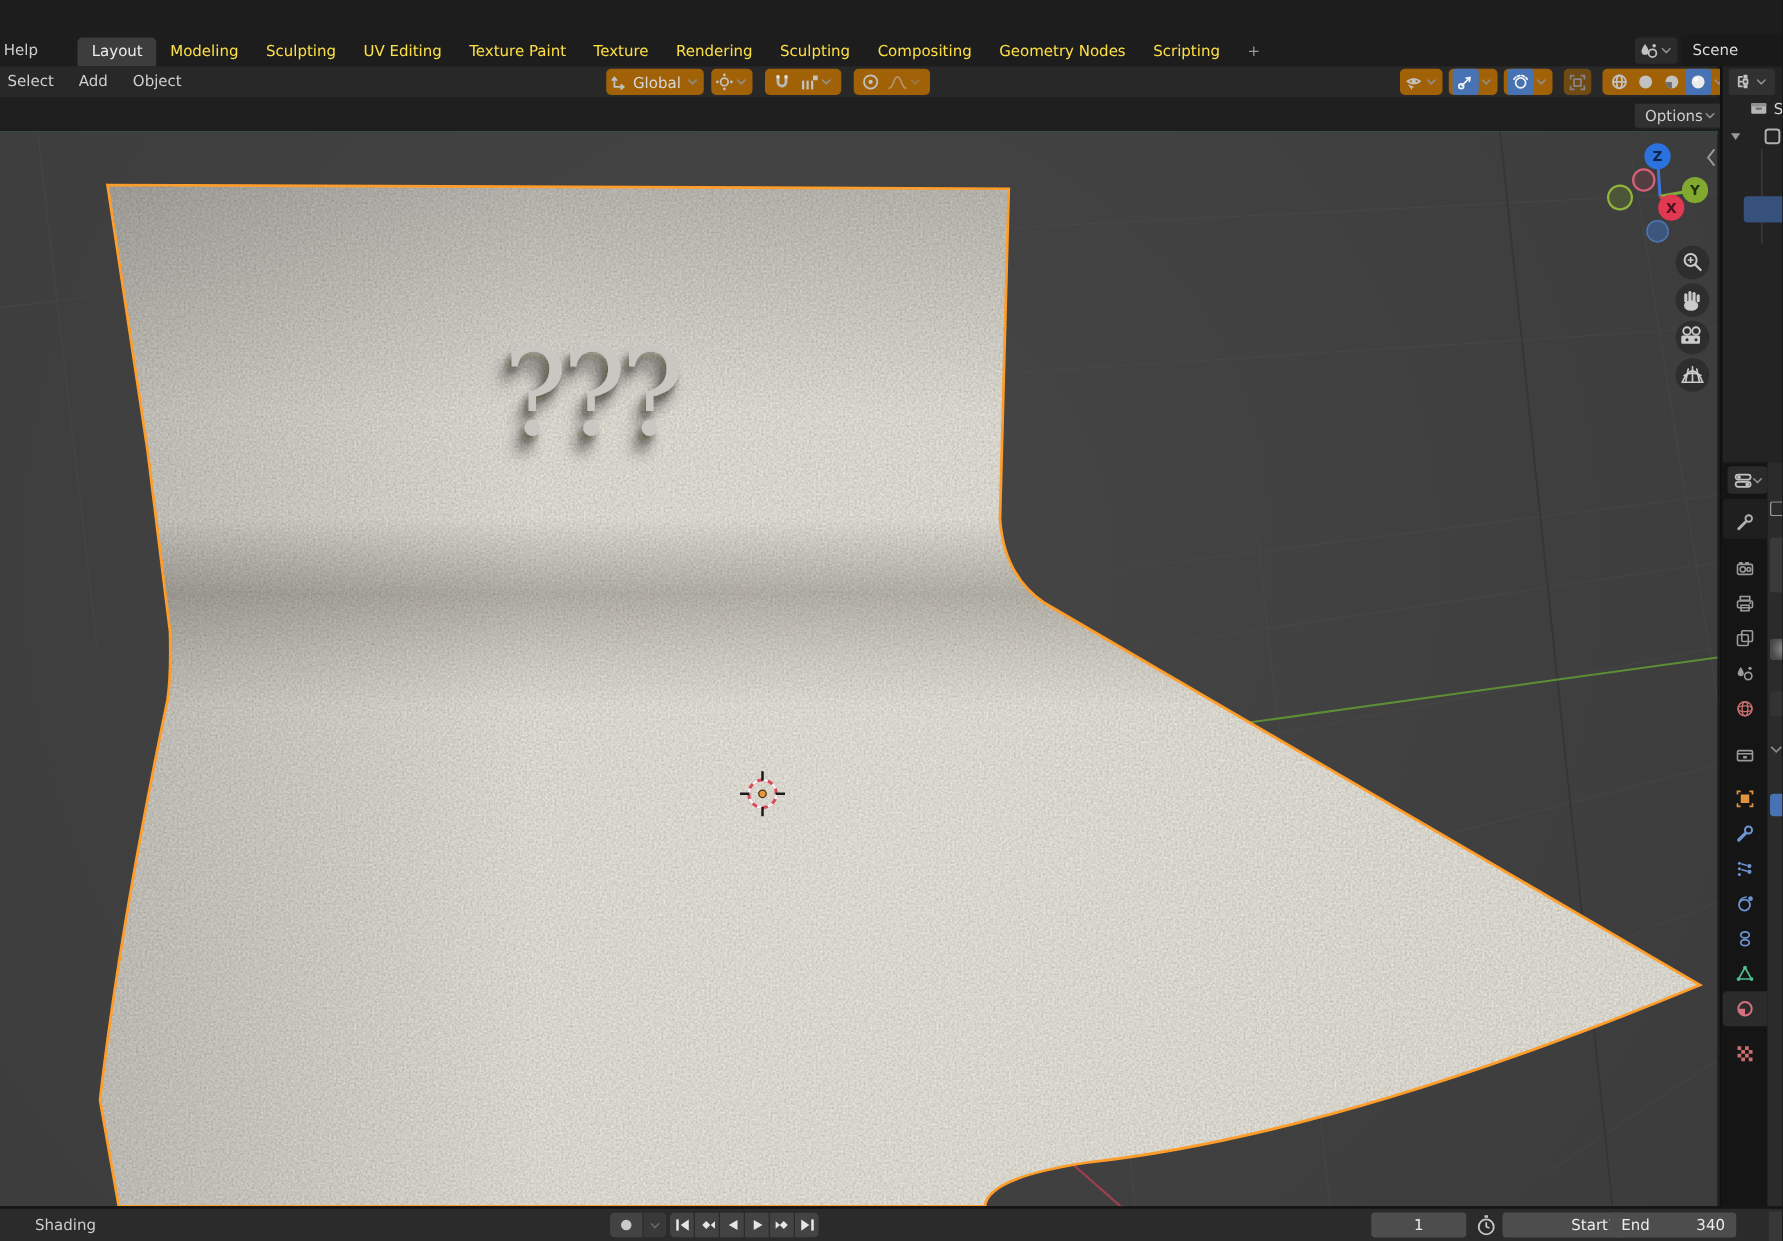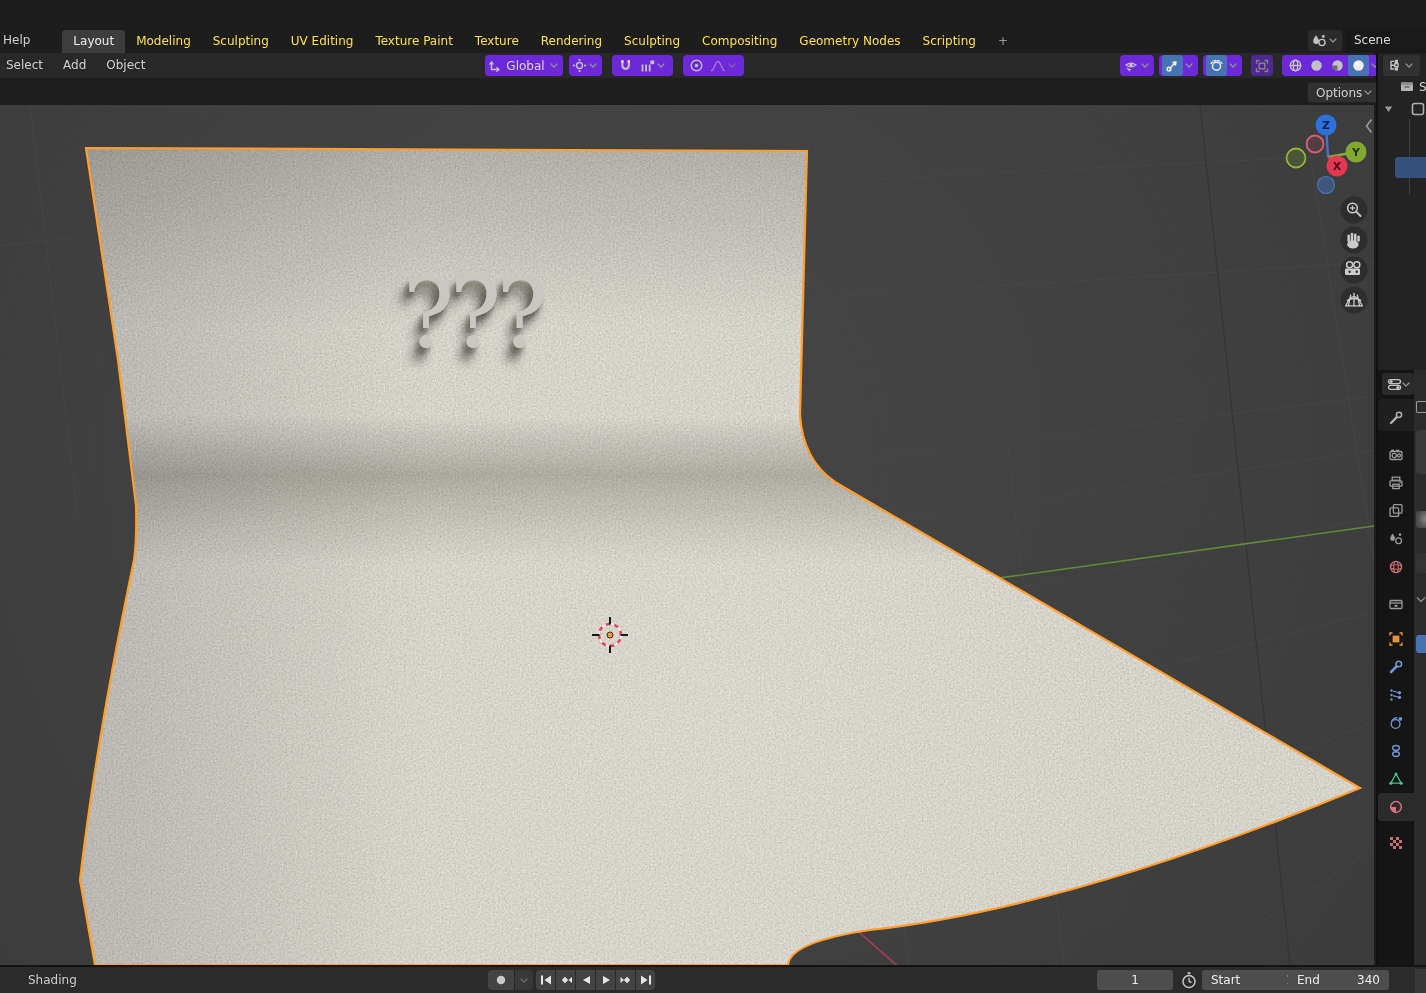--- a/index.html
+++ b/index.html
@@ -11,21 +11,21 @@
   
   .titlebar{left:0;top:0;width:1426px;height:28px;background:#1b1b1b;text-align:center;
             line-height:28px;font-size:12.5px;color:#b9b9b9;}
   .tabsbar{left:0;top:28px;width:1426px;height:25px;background:#1d1d1d;border-bottom:1px solid #161616;}
   .menu{padding:0 10px;font-size:12px;color:#cfcfcf;line-height:25px;}
   .tab{padding:0 11px;font-size:12px;color:#fde047;line-height:23px;margin-top:2px;border-radius:4px 4px 0 0;}
   .tab.active{background:#3d3d3d;color:#ececec;}
   .tab.plus{color:#9a9a9a;}
   .hdr3{left:0;top:53px;width:1374px;height:25px;background:#282828;}
   .hdr4{left:0;top:78px;width:1374px;height:27px;background:#1e1e1e;border-bottom:2px solid #15803d;}
-  .wg{display:flex;align-items:center;background:#6d28d9;border-radius:4px;height:21px;padding:0 3px;}
+  .wg{display:flex;align-items:center;background:#a16207;border-radius:4px;height:21px;padding:0 3px;}
   .wbtn{display:flex;align-items:center;padding:0 3px;height:21px;border-radius:3px;}
   .wbtn.act{background:#4772b3;}
   .wlabel{font-size:12px;color:#d8d8d8;padding:0 3px;}
   .cv{width:8px;height:5px;margin:0 2px;}
   .optbtn{display:flex;align-items:center;background:#313131;border:1px solid #232323;border-radius:3px;
           height:19px;padding:0 8px;font-size:12px;color:#cfcfcf;}
   .scenefld{background:#191919;height:25px;line-height:25px;font-size:12px;color:#dcdcdc;padding-left:9px;}
   .scenebtn{display:flex;align-items:center;background:#2b2b2b;border-radius:3px;height:21px;padding:0 3px;}
   
   .rp{left:1376px;top:53px;width:50px;height:912px;background:#232323;overflow:hidden;border-left:2px solid #101010;}
@@ -586,21 +586,21 @@
 
     <div class="ab tfield" style="left:1097px;top:3px;width:76px;justify-content:center">
       <span>1</span>
     </div>
     <svg class="ab" style="left:1180px;top:4px" width="18" height="19" viewBox="0 0 18 19">
       <circle cx="9" cy="10.5" r="6" fill="none" stroke="#c6c6c6" stroke-width="1.5"></circle>
       <line x1="9" y1="10.5" x2="9" y2="6.8" stroke="#c6c6c6" stroke-width="1.4"></line>
       <line x1="9" y1="10.5" x2="11.6" y2="11.4" stroke="#c6c6c6" stroke-width="1.4"></line>
       <rect x="7.6" y="1.2" width="2.8" height="2" fill="#c6c6c6"></rect>
     </svg>
-    <div class="ab tfield" style="left:1202px;top:3px;width:83px;padding:0 9px;justify-content:space-between">
+    <div class="ab tfield" style="left:1202px;top:3px;width:83px;padding:0 9px;justify-content:flex-end">
       <span>Start</span>
       <span>1</span>
     </div>
     <div class="ab tfield" style="left:1288px;top:3px;width:83px;padding:0 9px;justify-content:space-between">
       <span>End</span>
       <span>340</span>
     </div>
     <div class="ab" style="left:1415px;top:2px;width:11px;height:26px;background:#383838"></div>
   </div>
 

